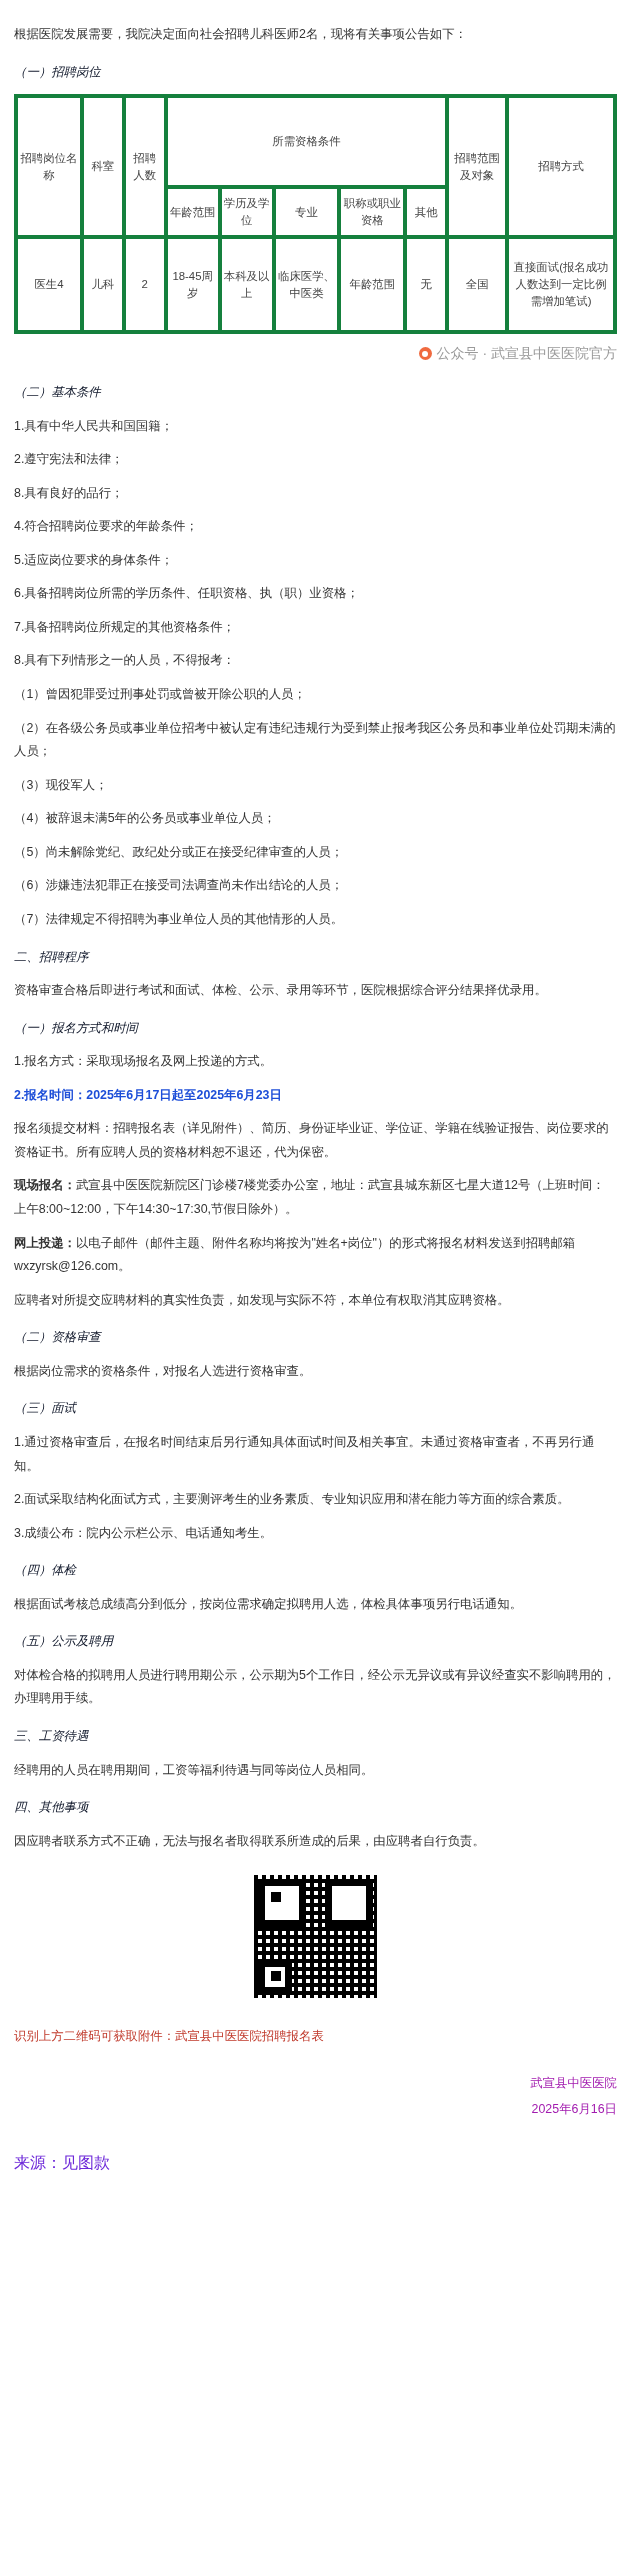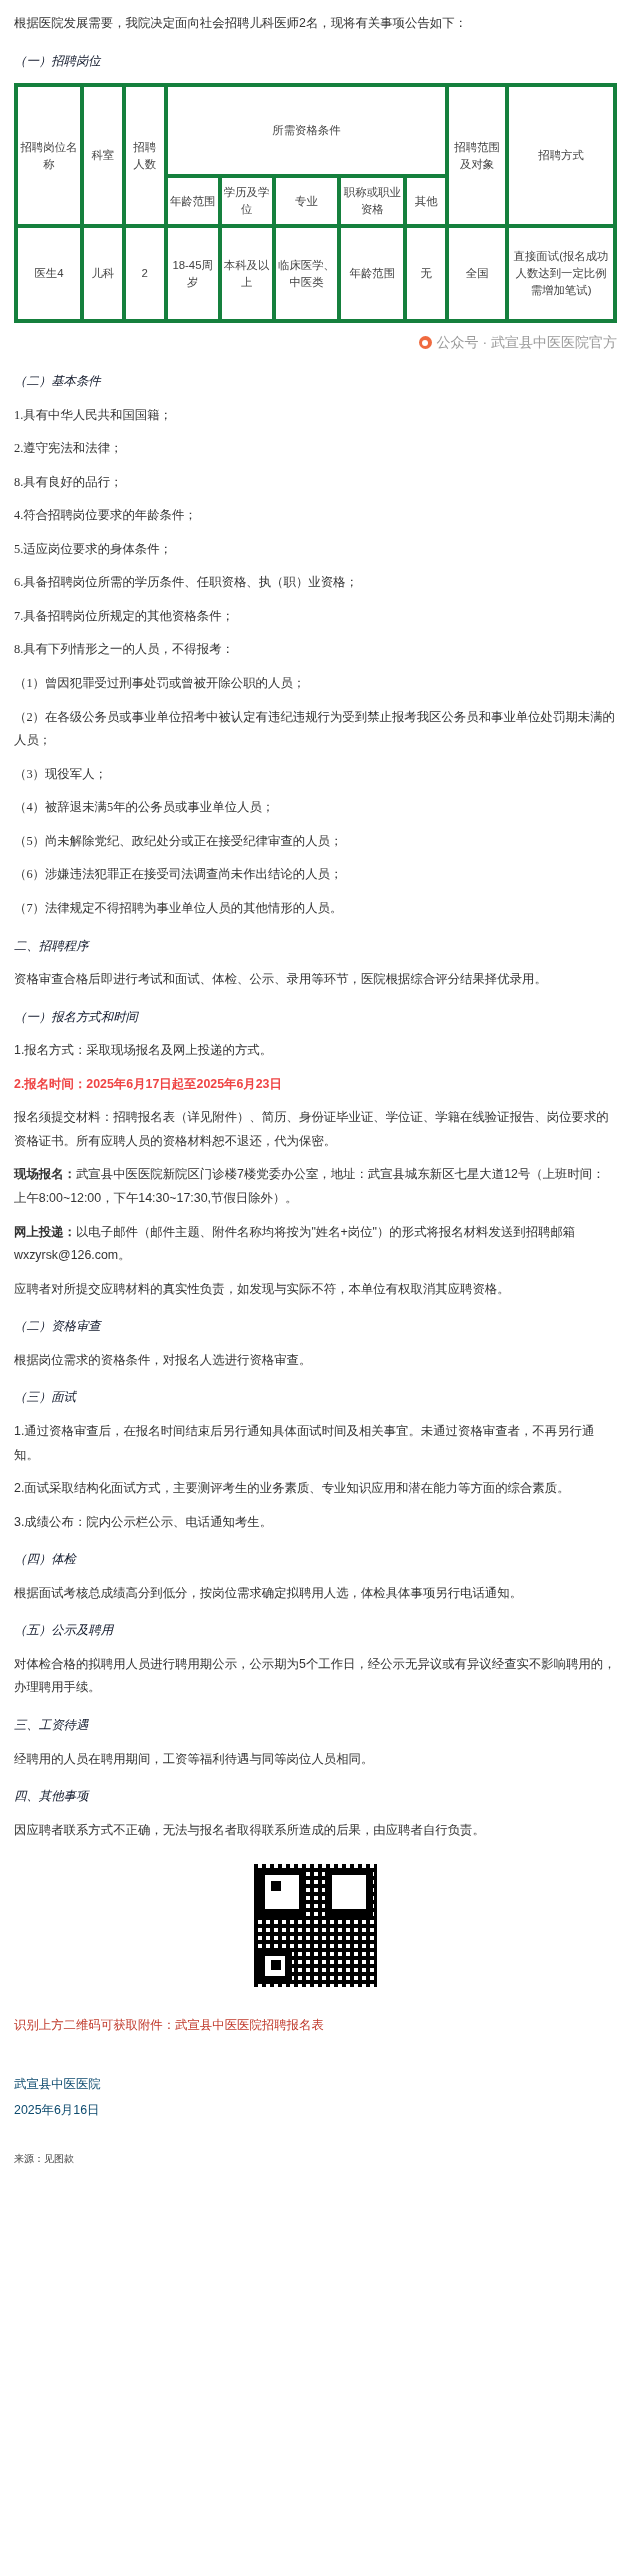--- a/index.html
+++ b/index.html
@@ -5,21 +5,21 @@
   * { box-sizing: border-box; }
   html, body { margin: 0; padding: 0; }
   body {
     width: 631px;
     background: #ffffff;
     font-family: "Liberation Sans", "DejaVu Sans", sans-serif;
     color: #333333;
     font-size: 12.4px;
     line-height: 1.9;
   }
-  .page { padding: 12px 14px 18px 14px; }
+  .page { padding: 23px 14px 18px 14px; }
   p { margin: 0 0 10px 0; }
   .intro { margin-bottom: 12px; }
   .sec-title { margin: 14px 0 10px 0; font-weight: normal; color: #0f172a; font-style: italic; }
   table.recruit {
     width: 100%;
     border-collapse: collapse;
     table-layout: fixed;
     margin: 4px 0 6px 0;
     font-size: 11.4px;
   }
@@ -51,22 +51,22 @@
     position: relative;
   }
   .wm .dot::after {
     content: "";
     position: absolute;
     left: 3.5px; top: 3.5px;
     width: 6px; height: 6px;
     border-radius: 50%;
     background: #fff;
   }
-  .list p { margin: 0 0 10px 0; font-family: Liberation Serif, serif; }
-  .red { color: #ef4444; }
+  .list p { margin: 0 0 10px 0; }
+  .red { color: #1d4ed8; }
   .bold { font-weight: bold; }
   .qr-wrap { text-align: center; margin: 18px 0 10px 0; }
   .qr {
     width: 131px; height: 131px;
     display: inline-block;
     background-color: #ffffff;
     background-image:
       repeating-linear-gradient(90deg, #000 0 4px, transparent 4px 8px),
       repeating-linear-gradient(0deg, #000 0 4px, transparent 4px 8px);
     background-size: 8px 8px, 8px 8px;
@@ -91,22 +91,22 @@
     border: 7px solid #000;
     background: #fff;
     box-shadow: inset 0 0 0 6px #fff;
   }
   .qr-core {
     position: absolute;
     width: 10px; height: 10px;
     background: #000;
   }
   .attach-note { color: #c0392b; margin: 14px 0 18px 0; }
-  .sign { margin-top: 34px; line-height: 2.1; color: #0c4a6e; }
-  .source { margin-top: 26px; color: #404040; font-size: 10px; }
+  .sign { text-align: right; margin-top: 22px; line-height: 2.1; color: #a21caf; }
+  .source { margin-top: 26px; color: #6d28d9; font-size: 16px; }
 </style>
 </head>
 <body>
 
 <div class="page">
 
   <p class="intro">根据医院发展需要，我院决定面向社会招聘儿科医师2名，现将有关事项公告如下：</p>
 
   <p class="sec-title">（一）招聘岗位</p>
 

